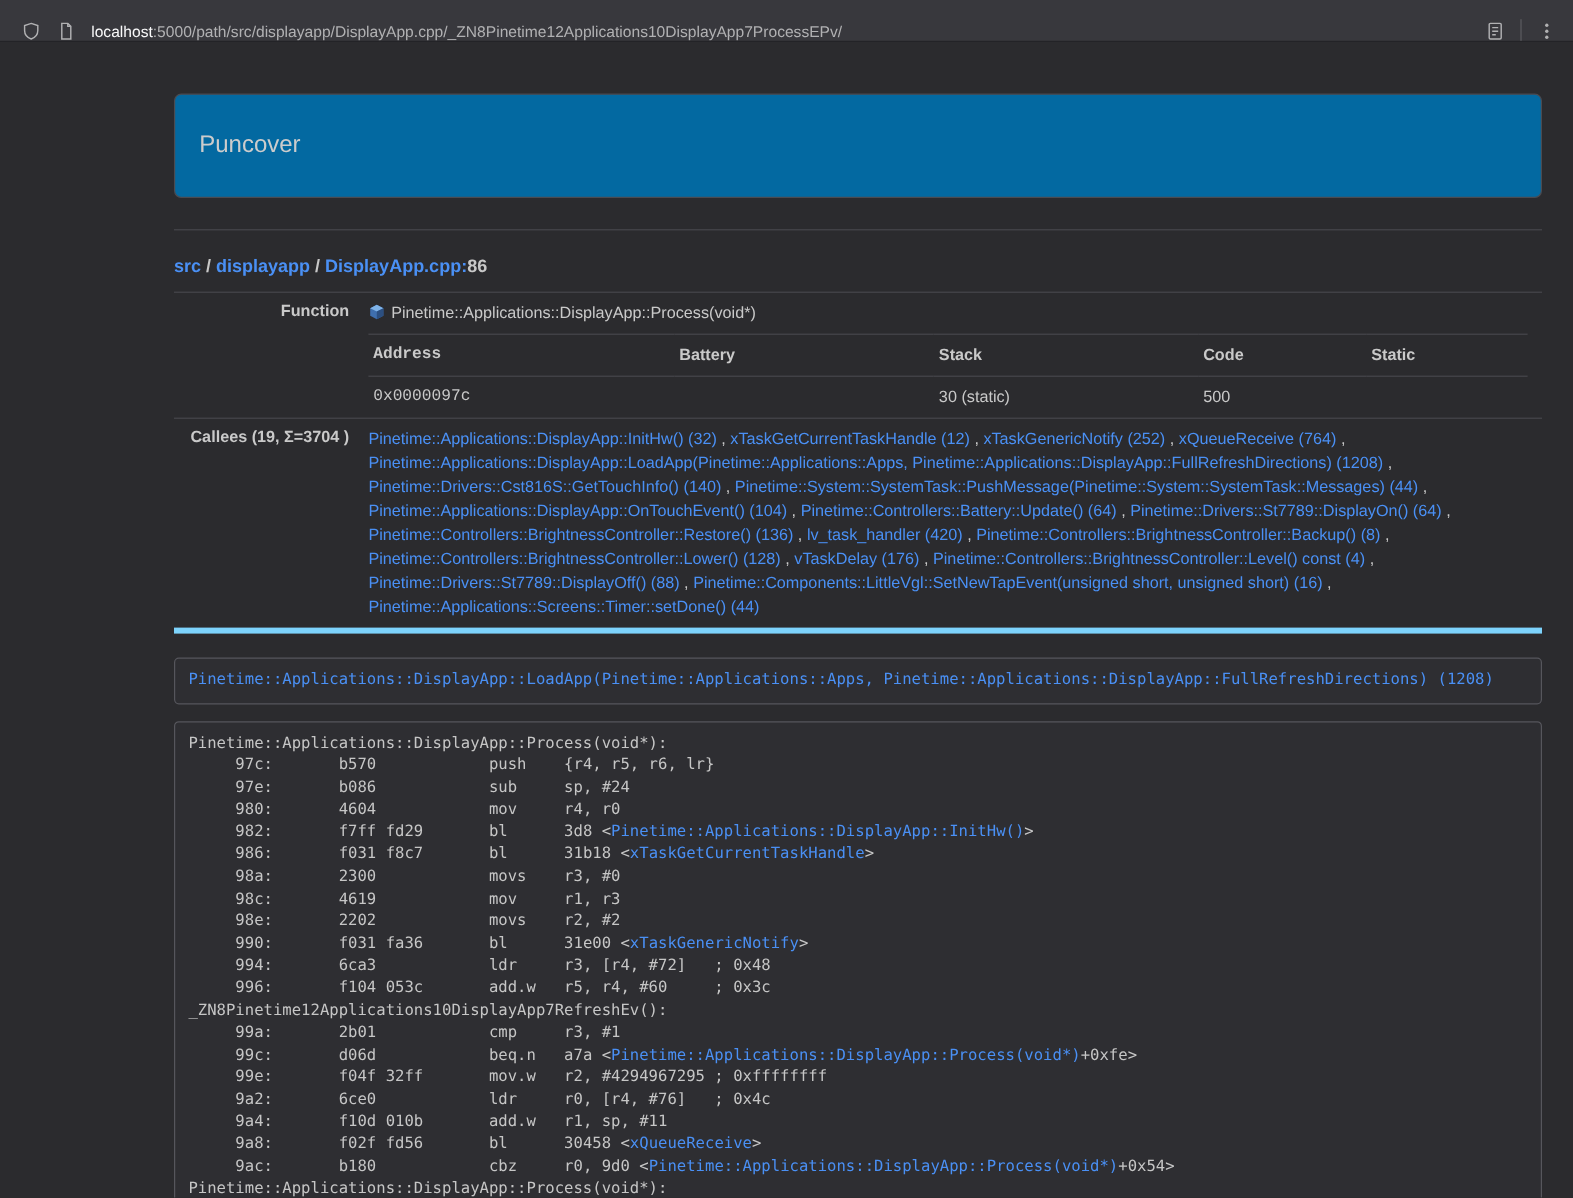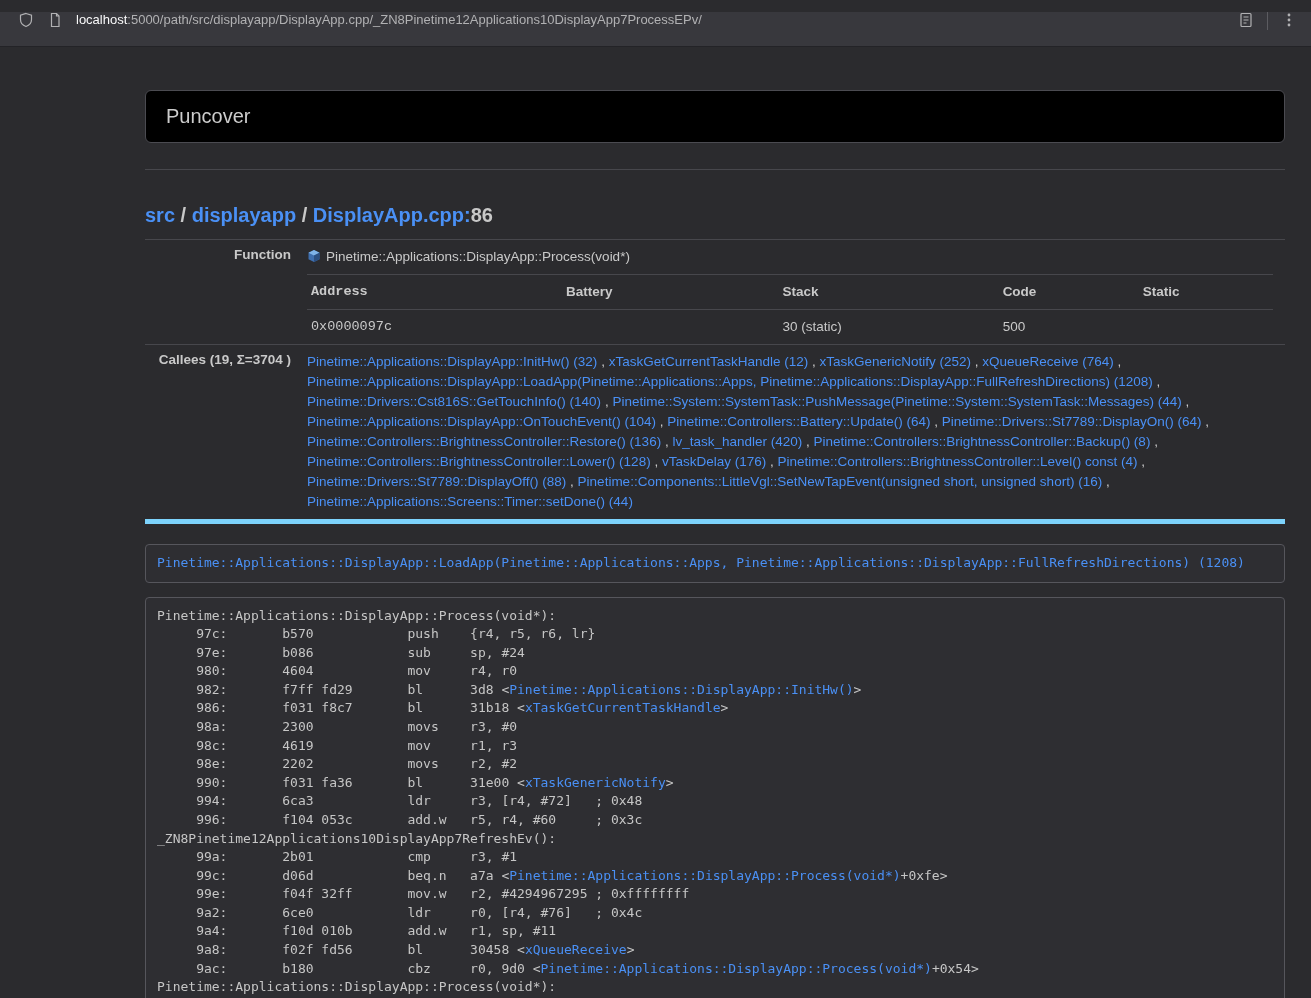--- a/index.html
+++ b/index.html
@@ -10,43 +10,42 @@
     background: var(--page-bg, #2b2b2e);
     font-family: "Liberation Sans", sans-serif;
   }
   a.lnk { color: var(--link, #4a90f5); text-decoration: none; cursor: pointer; }
 
   
   .browser-bar {
     height: 35px;
     background: var(--topbar-bg, #38383d);
     border-bottom: 1px solid #232327;
-    display: flex; align-items: flex-start;
+    display: flex; align-items: flex-end;
     padding: 0 14px 0 18px;
     gap: 13px;
-    margin-top: 12px;
   }
   .tb-icon { color: #b1b1b3; width: 16px; height: 16px; display: inline-flex; align-items: center; justify-content: center; flex: 0 0 auto; }
   .urlbar { flex: 1 1 auto; font-size: 13px; color: #b1b1b3; white-space: nowrap; overflow: hidden; }
   .urlbar .host { color: #f9f9fa; }
   .vdiv { width: 1px; height: 18px; background: #5c5c61; flex: 0 0 auto; }
 
   
   .container { margin-left: 145px; width: 1140px; color: var(--text, #c9c9c9); }
   .jumbotron {
     margin-top: 43px;
-    background: #000000;
+    background: #0369a1;
     border: 1px solid #4b4b51;
     border-radius: 6px;
-    padding: 14px 20px;
+    padding: 31px 20px;
     font-size: 20px;
     color: #cccccc;
   }
   hr.divider { border: none; border-top: 1px solid #47474c; margin: 26px 0 0 0; }
-  .breadcrumb { margin: 34px 0 12px 0; font-weight: bold; font-size: 20px; color: #c8c8c8; }
+  .breadcrumb { margin: 22px 0 12px 0; font-weight: bold; font-size: 15px; color: #c8c8c8; }
 
   table.symtable { width: 100%; border-collapse: collapse; font-size: 13.5px; color: #c9c9c9; }
   table.symtable th.rowlabel {
     width: 150px; text-align: right; vertical-align: top;
     font-weight: bold; white-space: nowrap;
     padding: 7px 4px 7px 0;
     border-top: 1px solid #47474c;
   }
   table.symtable td.rowval {
     padding: 7px 12px;

